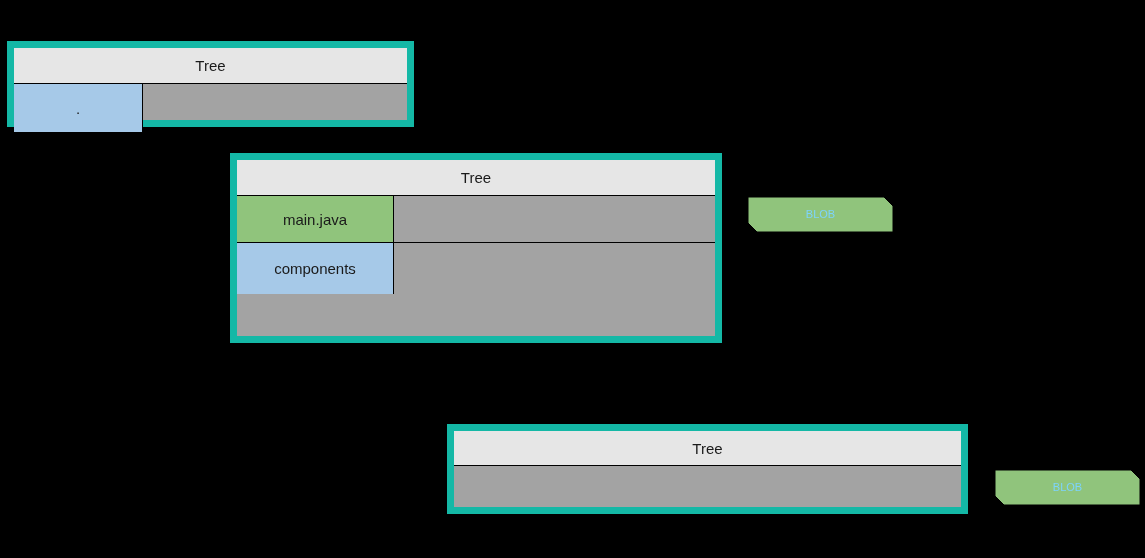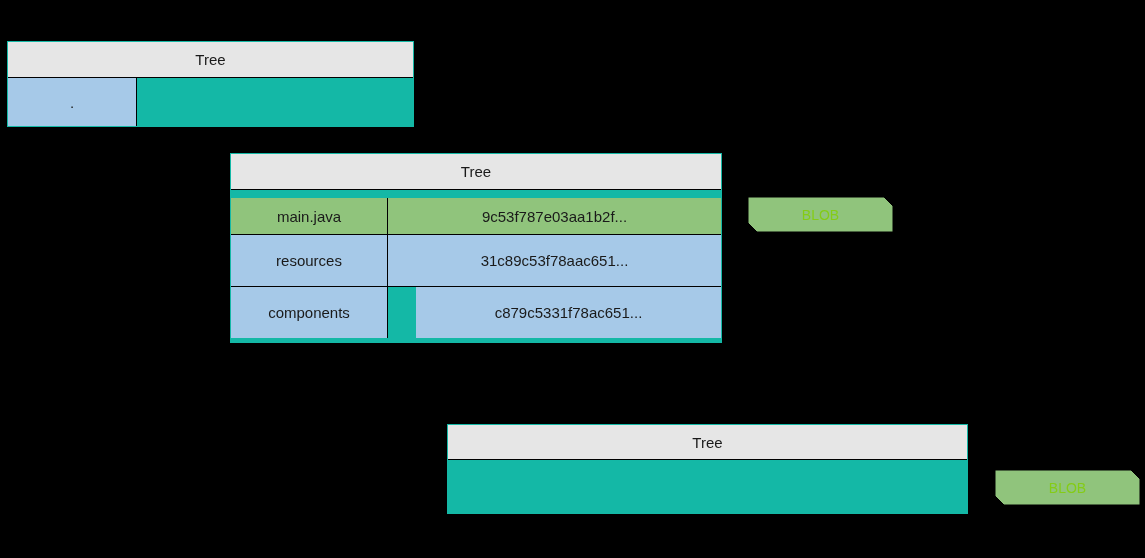--- a/index.html
+++ b/index.html
@@ -15,22 +15,22 @@
     font-family: "Liberation Sans", sans-serif;
   }
 
   .node {
     position: absolute;
     box-sizing: border-box;
   }
 
   
   .tree-table {
-    border: 1px solid #14b8a6;
-    background: #14b8a6;
+    border: 7px solid #14b8a6;
+    background: #a3a3a3;
   }
   .tree-header {
     background: #e6e6e6;
     color: #1a1a1a;
     font-size: 15px;
     line-height: 1;
     text-align: center;
     display: flex;
     align-items: center;
     justify-content: center;
@@ -70,49 +70,43 @@
   }
   .blob svg {
     position: absolute;
     inset: 0;
     width: 100%;
     height: 100%;
     display: block;
   }
   .blob-label {
     position: relative;
-    font-size: 14px;
+    font-size: 11px;
     line-height: 1;
-    color: #84cc16;
+    color: #7dd3fc;
     white-space: nowrap;
   }
 </style>
 </head>
 <body>
 
 <div class="node tree-table" style="left:7px; top:41px; width:407px; height:86px;">
   <div class="tree-header" style="height:36px;">Tree</div>
   <div class="tree-row" style="height:48px;">
     <div class="tree-cell name-cell fill-blue" style="width:129px;">.</div>
   </div>
 </div>
 
 <div class="node tree-table" style="left:230px; top:153px; width:492px; height:190px;">
   <div class="tree-header" style="height:36px;">Tree</div>
-  <div class="tree-row" style="height:37px;margin-top:8px;">
+  <div class="tree-row" style="height:47px;">
     <div class="tree-cell name-cell fill-green" style="width:157px;">main.java</div>
-    <div class="tree-cell fill-green" style="flex:1;">9c53f787e03aa1b2f...</div>
-  </div>
-  <div class="tree-row" style="height:52px;">
-    <div class="tree-cell name-cell fill-blue" style="width:157px;">resources</div>
-    <div class="tree-cell fill-blue" style="flex:1;">31c89c53f78aac651...</div>
   </div>
   <div class="tree-row" style="height:51px;gap:28px;">
     <div class="tree-cell name-cell fill-blue" style="width:157px;">components</div>
-    <div class="tree-cell fill-blue" style="flex:1;">c879c5331f78ac651...</div>
   </div>
 </div>
 
 <div class="node blob" style="left:748px; top:197px; width:145px; height:35px;">
   <svg viewBox="0 0 145 35" preserveAspectRatio="none">
     <path d="M0,0 L136,0 L145,9 L145,35 L9,35 L0,26 Z" fill="#90c47c" stroke="#000000" stroke-width="1"></path>
   </svg>
   <span class="blob-label">BLOB</span>
 </div>
 

